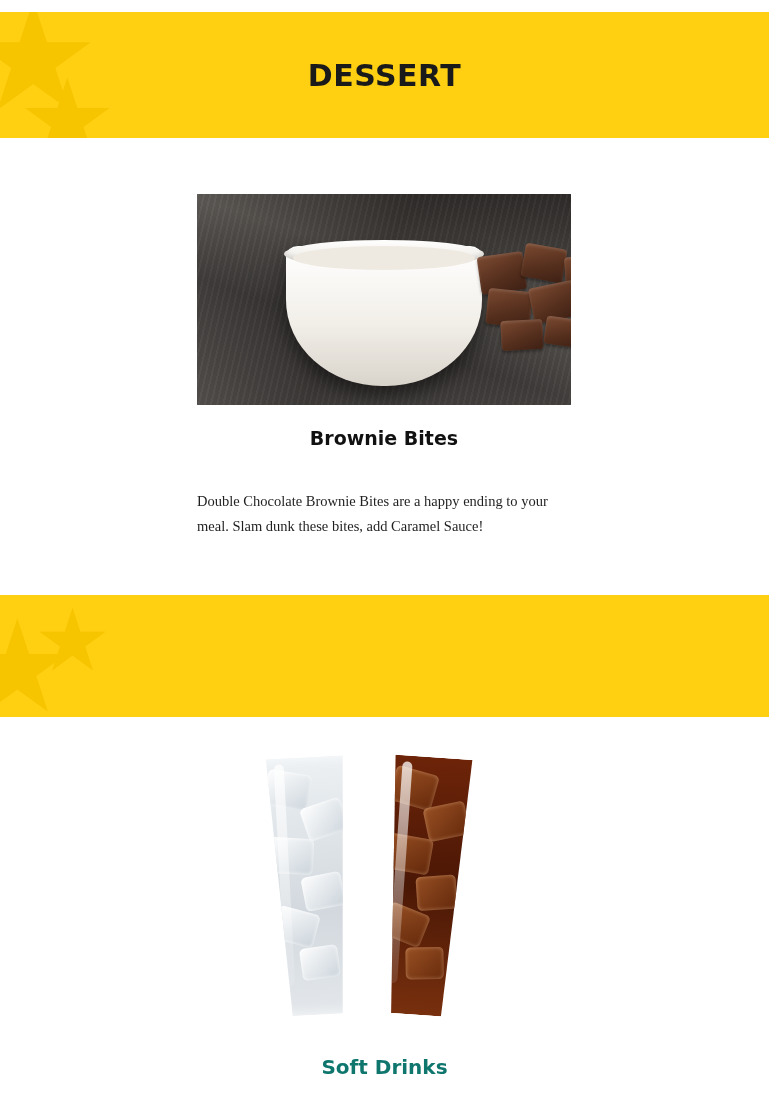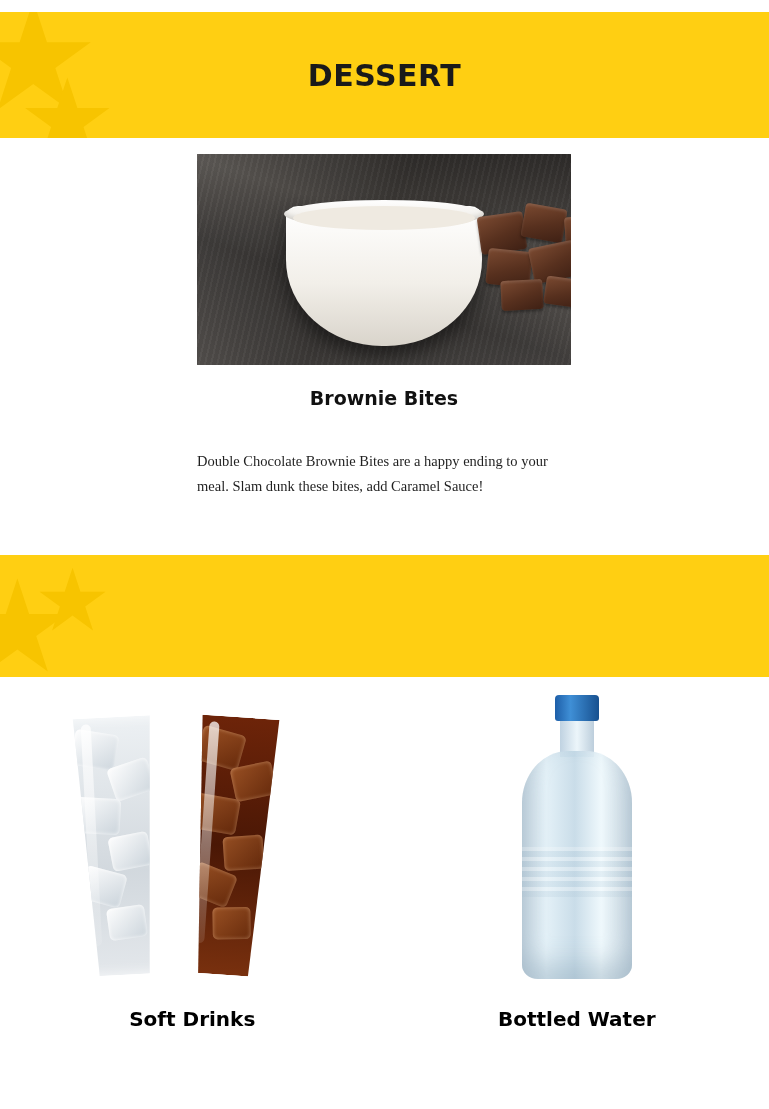--- a/index.html
+++ b/index.html
@@ -56,20 +56,21 @@
   .star.s3 { left: -40px; top: 8px;   font-size: 128px; }
   .star.s4 { left: 34px;  top: 2px;   font-size: 86px;  }
 
   
   .dessert-banner { height: 126px; margin-top: 12px; }
 
   .dessert-body {
     background: #ffffff;
     padding-top: 16px;
     padding-bottom: 10px;
+    margin-top: 40px;
   }
 
   .dessert-card {
     width: 374px;
     margin: 0 auto;
     margin-left: 197px;
   }
 
   .dessert-photo {
     width: 374px;
@@ -276,25 +277,25 @@
   .bottle-body:before {
     content: "";
     position: absolute;
     left: 0; right: 0; top: 96px;
     height: 50px;
     background: repeating-linear-gradient(180deg, rgba(255,255,255,0.45) 0 4px, rgba(150,180,200,0.25) 4px 10px);
     opacity: 0.55;
   }
 
   .bev-name {
-    margin-top: 22px;
+    margin-top: 30px;
     font-family: "DejaVu Sans", sans-serif;
     font-weight: 700;
     font-size: 20px;
-    color: #000000;
+    color: #0f766e;
     text-align: center;
   }
 </style>
 </head>
 <body>
 
 <div class="page">
 
   <div class="banner dessert-banner">
     <span class="star s1">★</span>
@@ -350,23 +351,15 @@
           <div class="ice i3"></div>
           <div class="ice i4"></div>
           <div class="ice i5"></div>
           <div class="ice i6"></div>
           <div class="glass-shine"></div>
         </div>
       </div>
       <div class="bev-name">Soft Drinks</div>
     </div>
 
-    <div class="bev-cell">
-      <div class="bottle-art">
-        <div class="bottle-cap"></div>
-        <div class="bottle-neck"></div>
-        <div class="bottle-body"></div>
-      </div>
-      <div class="bev-name">Bottled Water</div>
-    </div>
 
   </div>
 </div>
 
 </body></html>

